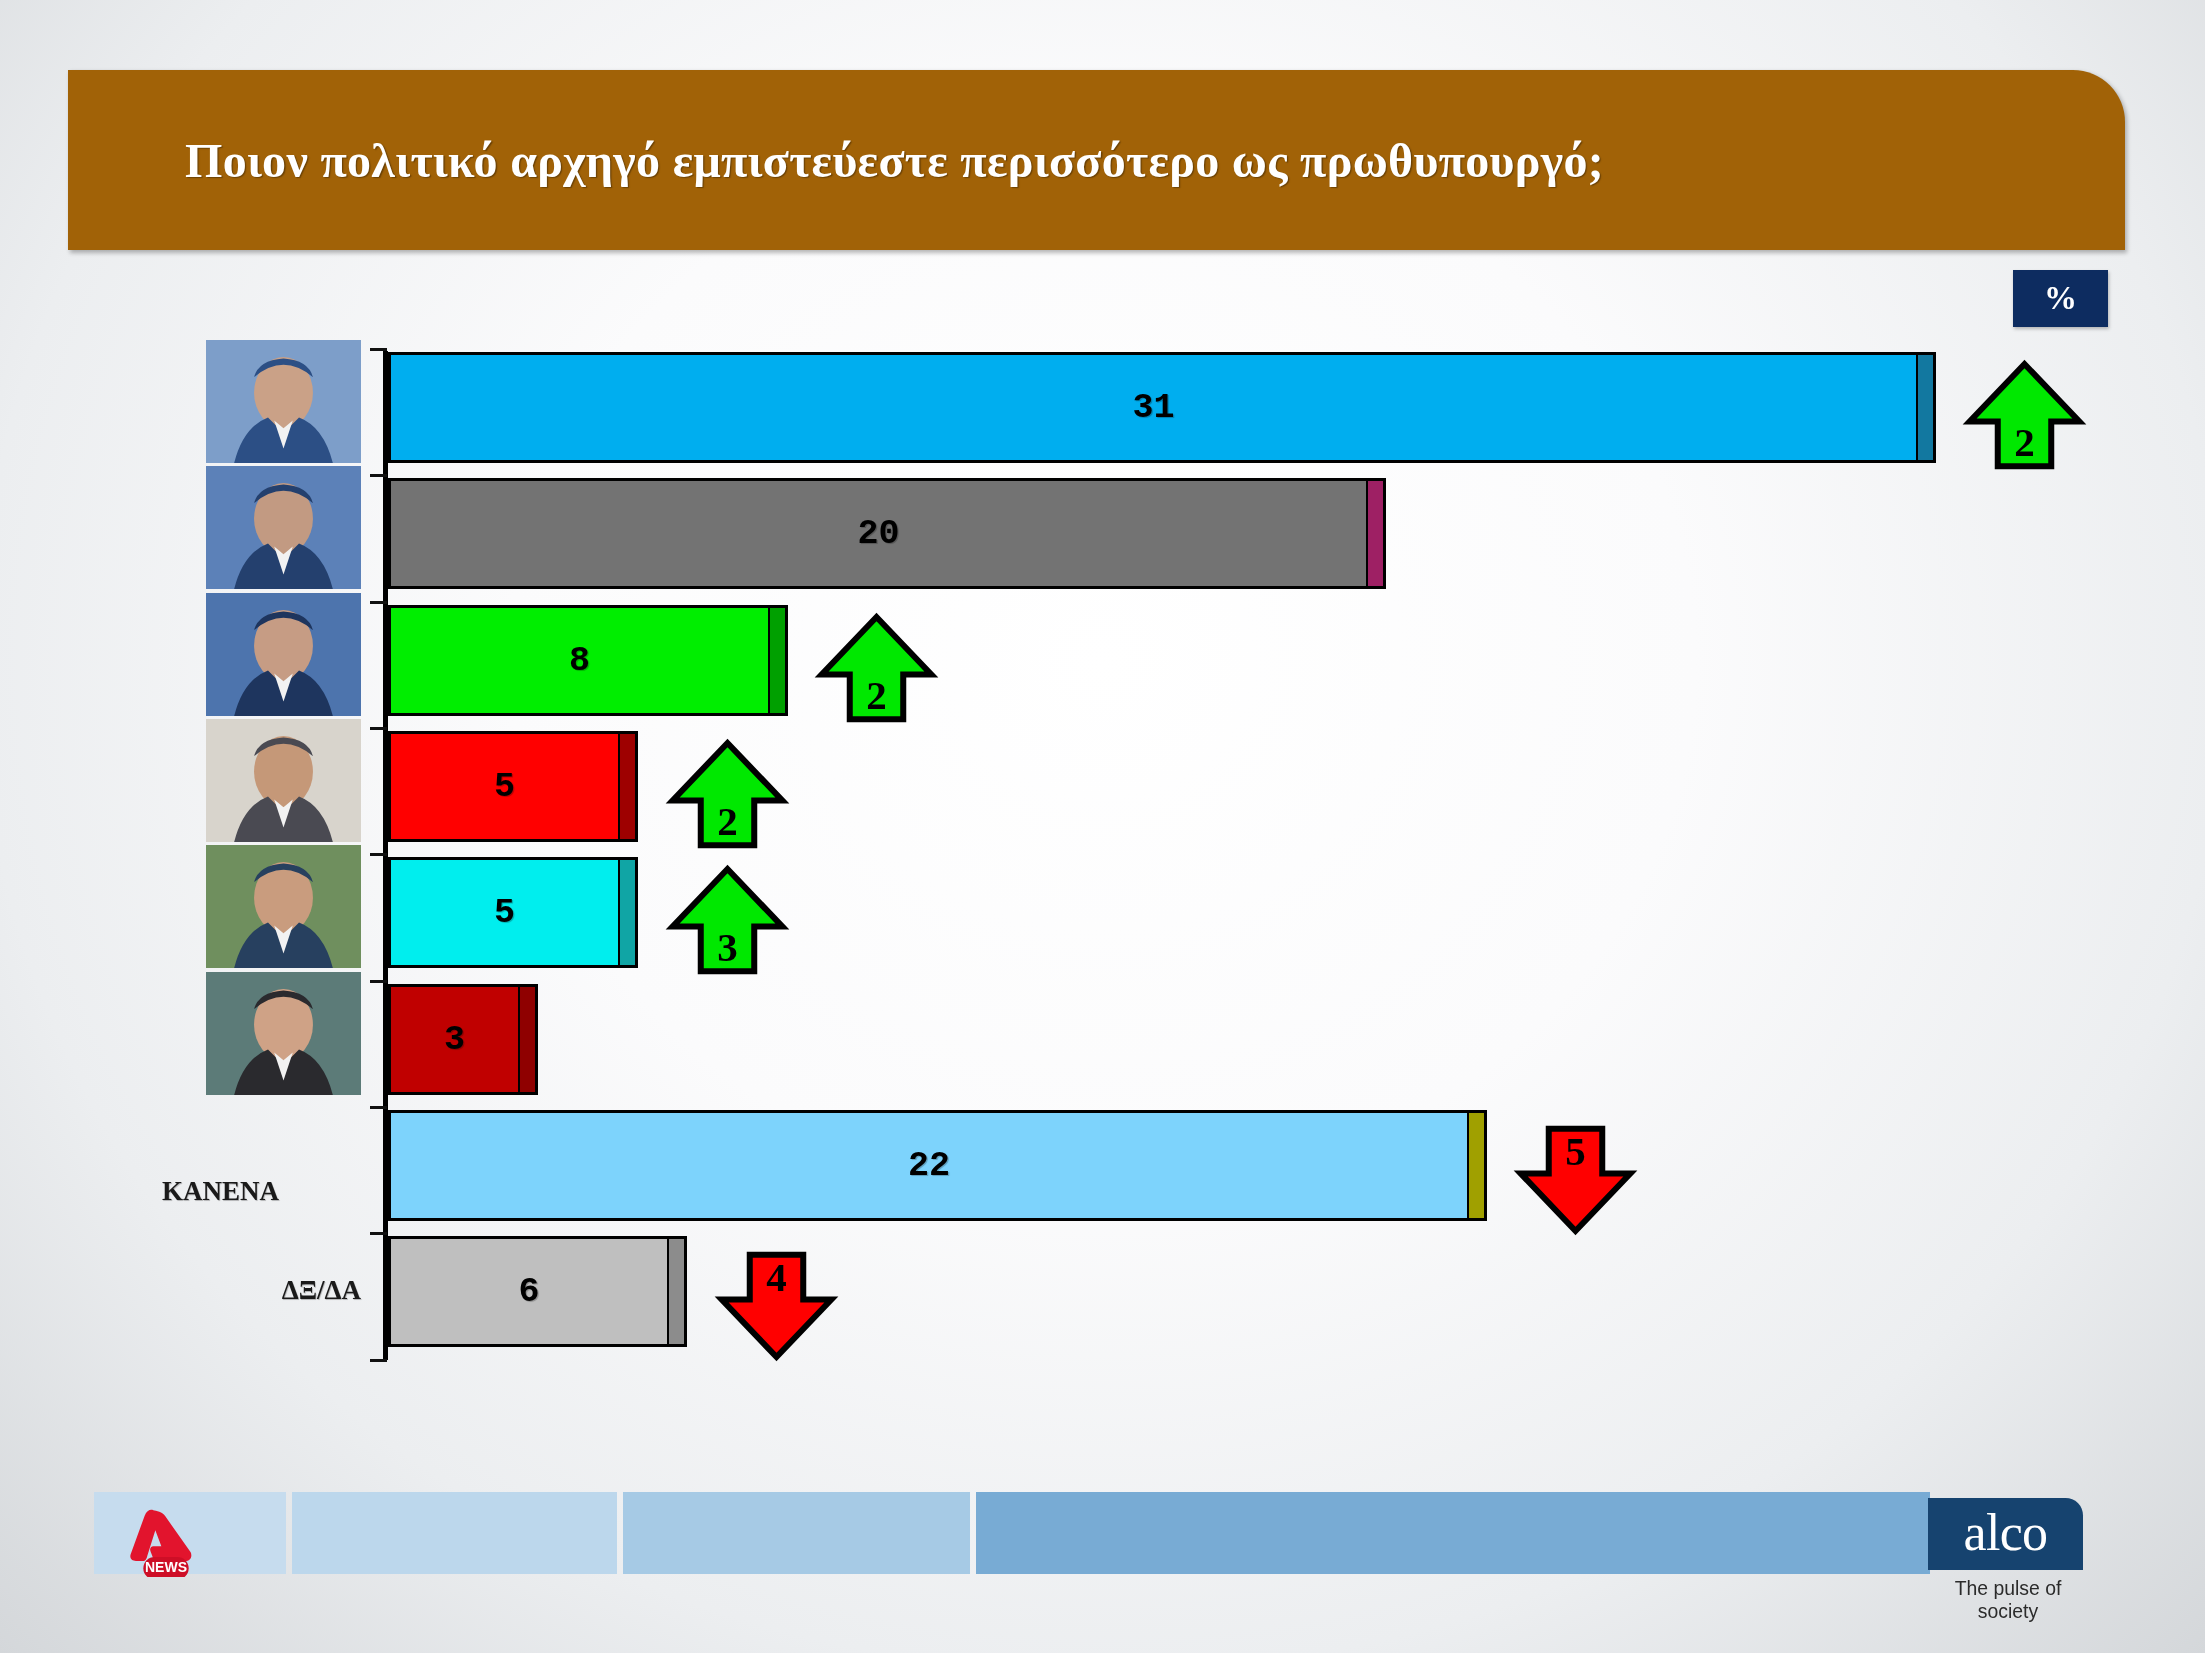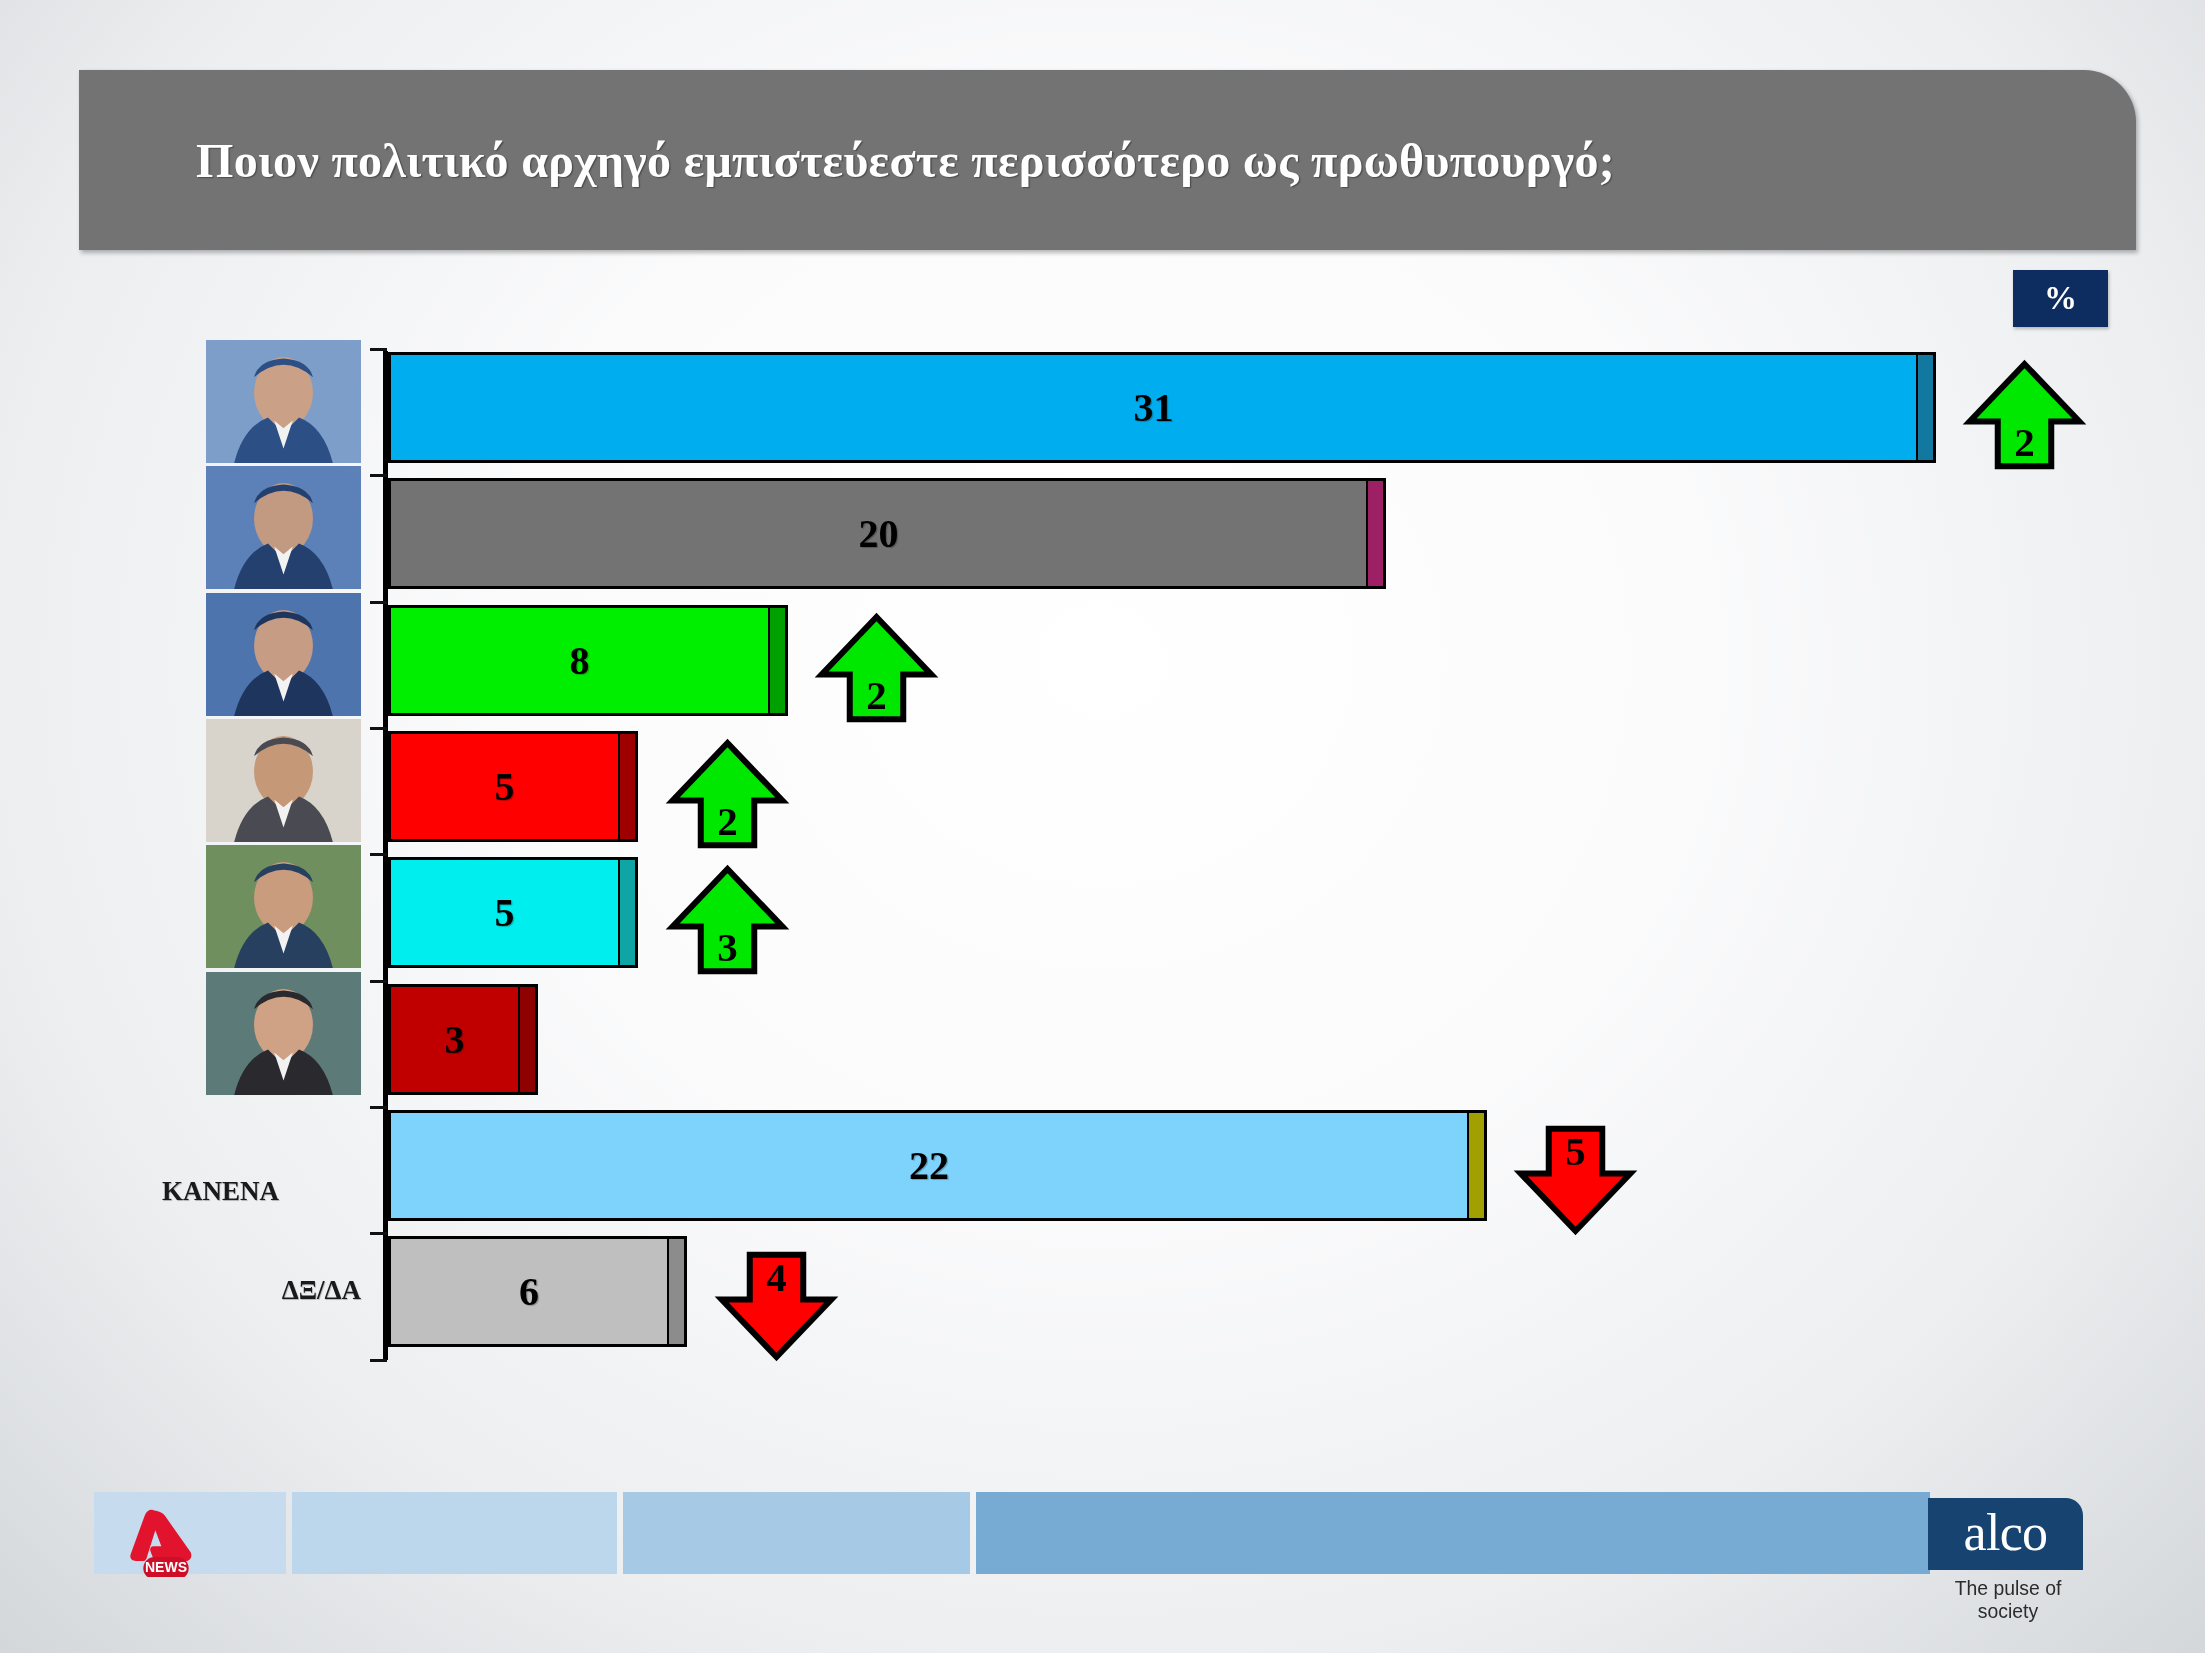--- a/index.html
+++ b/index.html
@@ -12,25 +12,25 @@
     font-family: "Liberation Serif", serif;
     background:
       radial-gradient(ellipse at 50% 40%, #ffffff 0%, #fbfbfc 38%, #eceef0 72%, #d4d7da 100%);
     overflow: hidden;
     position: relative;
   }
 
   
   .header-band {
     position: absolute;
-    left: 79px;
+    left: 68px;
     top: 70px;
     width: 2057px;
     height: 180px;
-    background: #737373;
+    background: #a16207;
     border-top-right-radius: 52px;
     border-bottom-right-radius: 0;
     box-shadow: 2px 2.7px 4.7px rgba(0,0,0,0.28);
   }
   .header-title {
     position: absolute;
     left: 117px;
     top: 50%;
     transform: translateY(-50%);
     color: #ffffff;
@@ -96,23 +96,23 @@
     display: flex;
     align-items: center;
     justify-content: center;
   }
   .bar-cap {
     border: 3.3px solid #000000;
     border-left: 2px solid #000000;
     box-sizing: border-box;
   }
   .bar-value {
-    font-family: Liberation Serif, serif;
-    font-weight: bold;
-    font-size: 40px;
+    font-family: Liberation Mono, monospace;
+    font-weight: bold;
+    font-size: 35px;
     color: #000000;
     text-shadow: 1.3px 1.3px 0.7px rgba(0,0,0,0.25);
     pointer-events: none;
   }
 
   
   .portrait {
     position: absolute;
     left: 206px;
     width: 155px;

